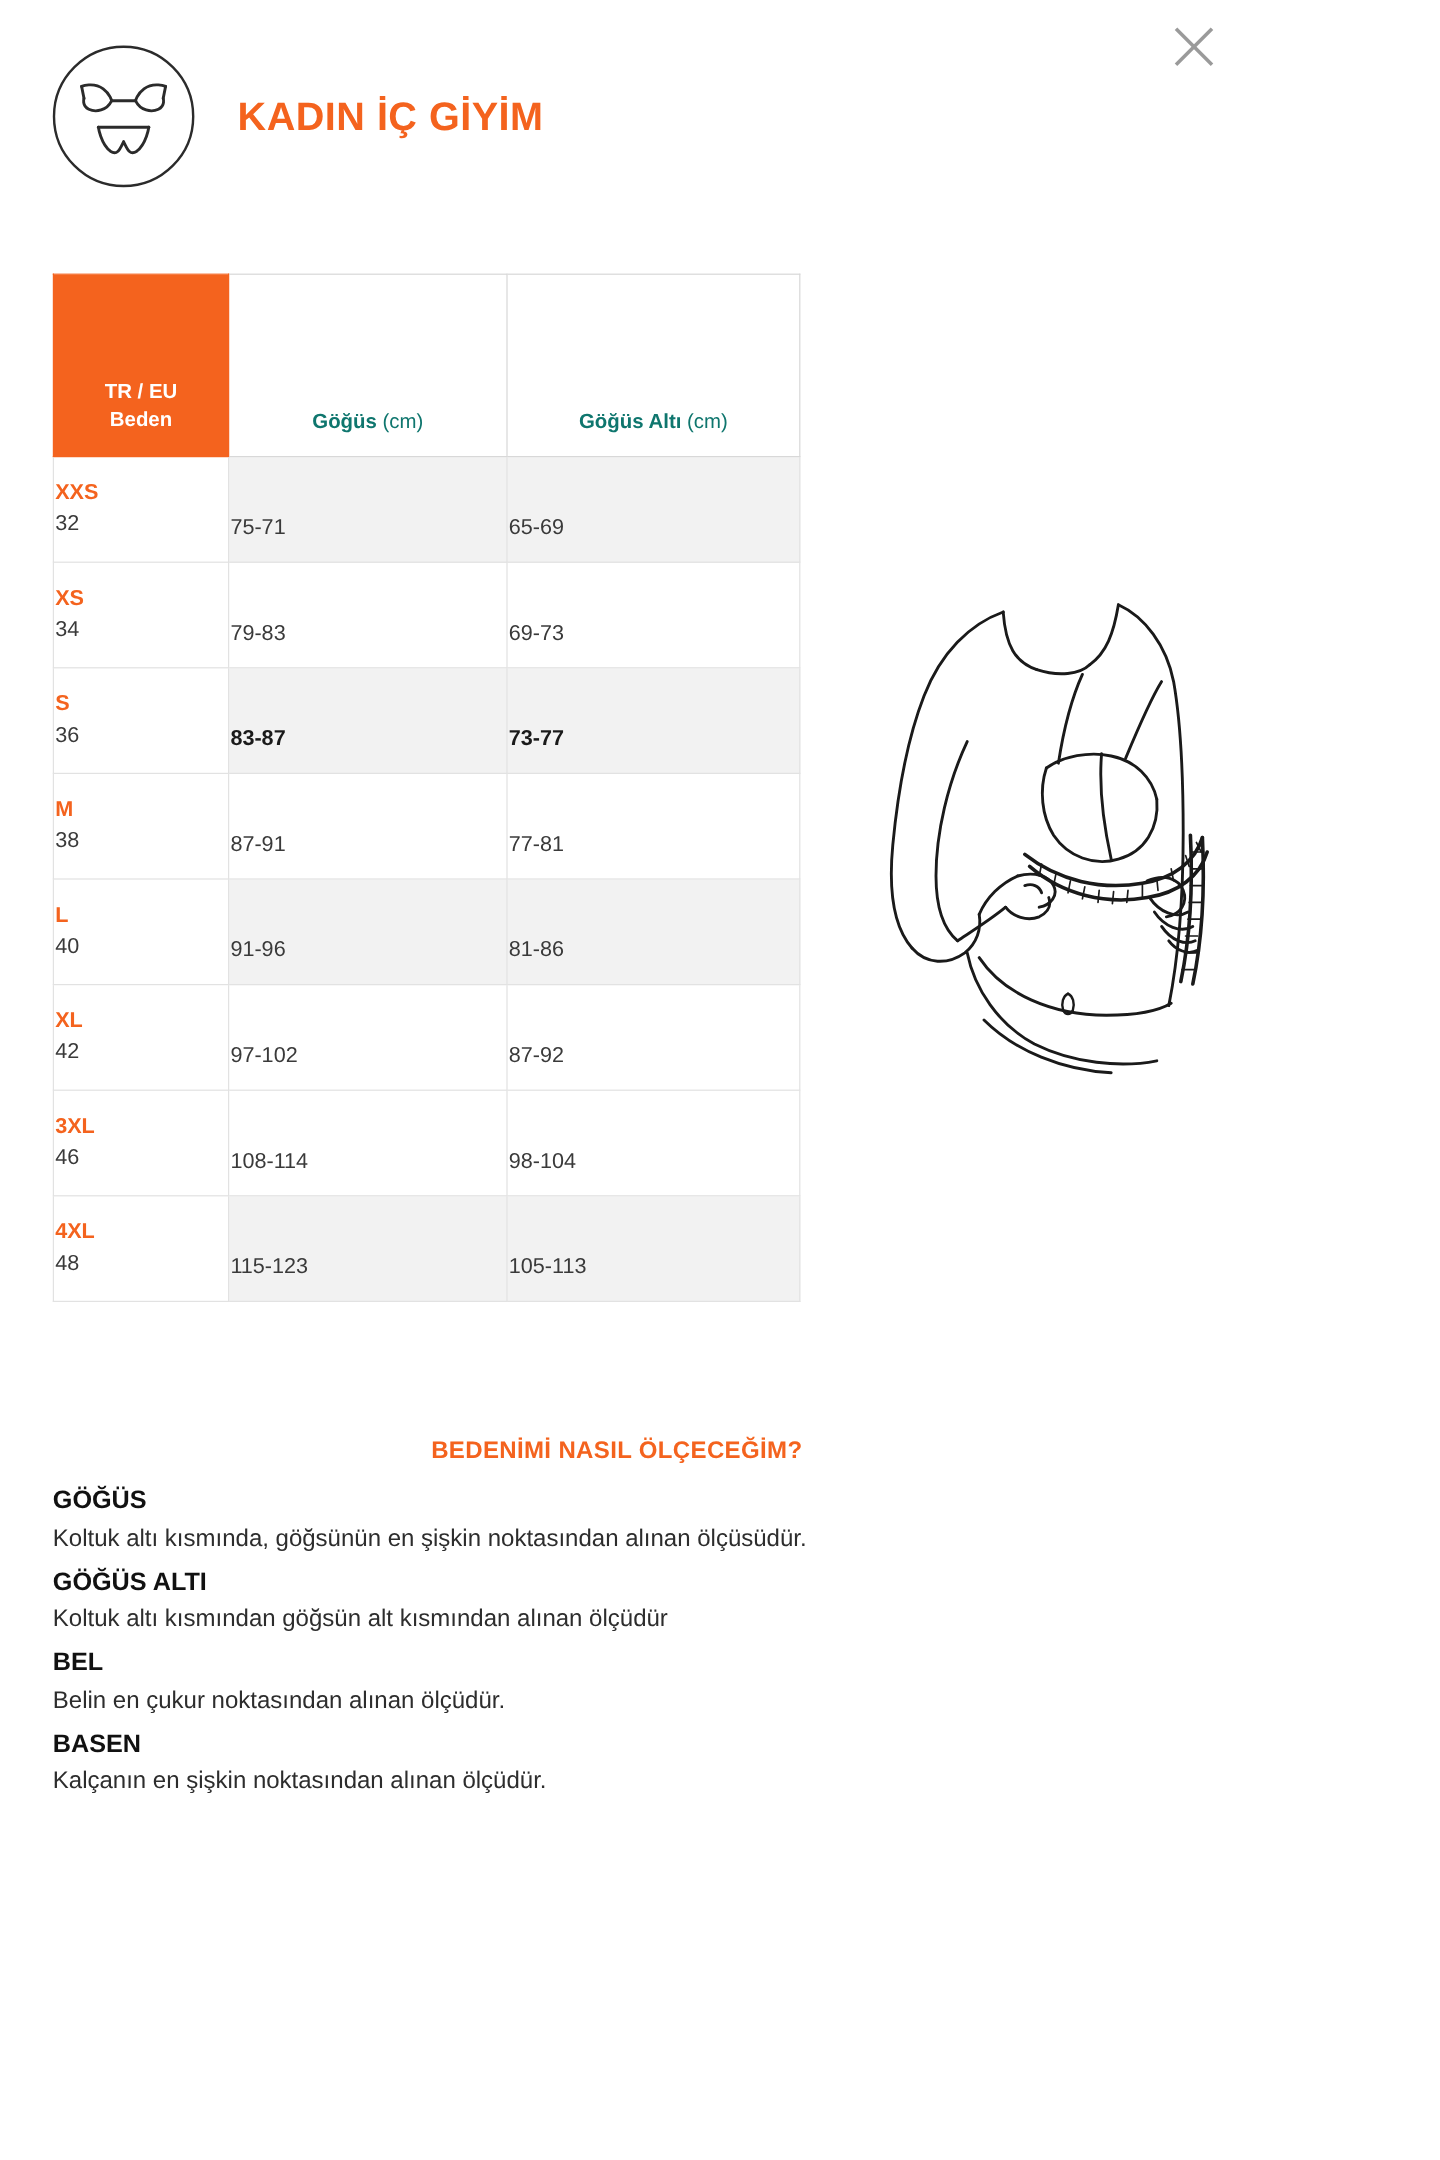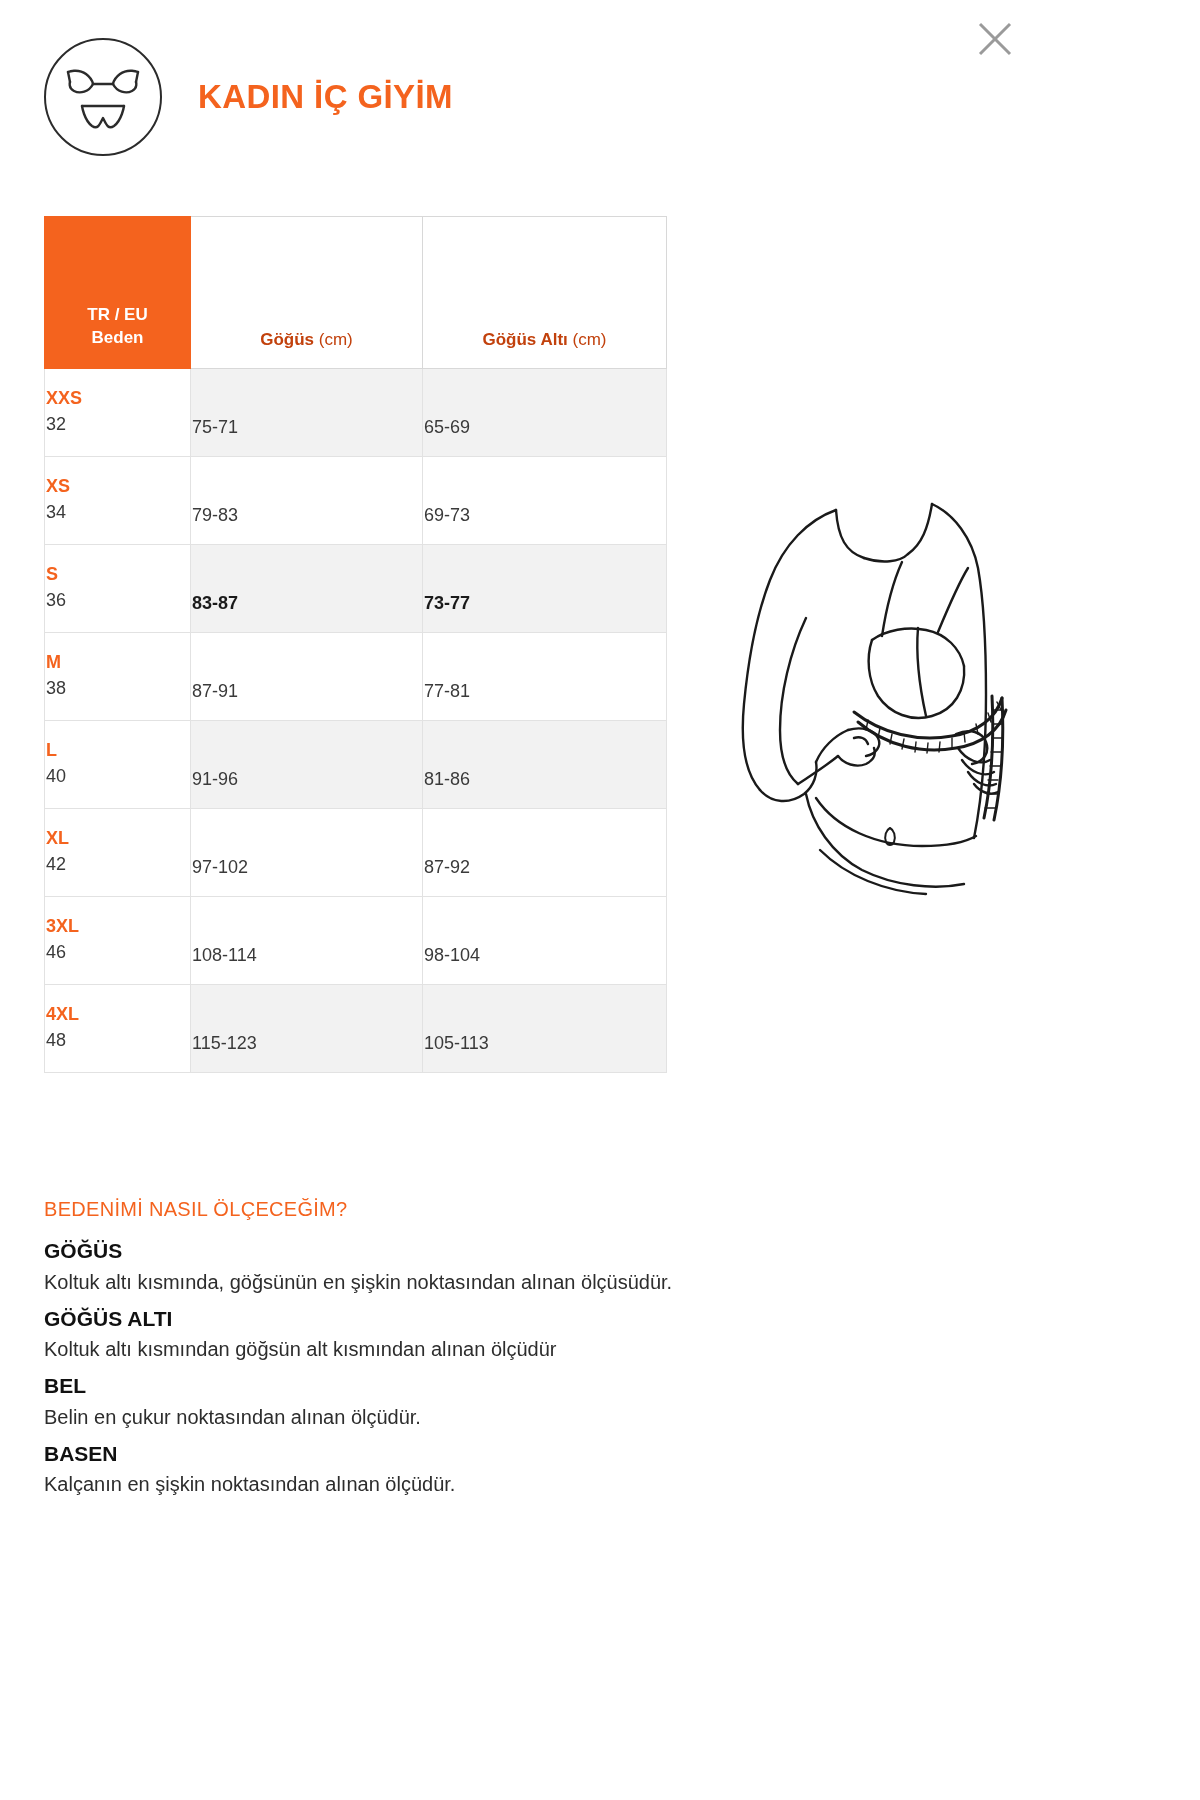--- a/index.html
+++ b/index.html
@@ -64,38 +64,38 @@
     font-size: 33px;
     font-weight: bold;
     letter-spacing: 0.4px;
     white-space: nowrap;
   }
 
   
   .size-table {
     position: absolute;
     left: 44px;
-    top: 216px;
+    top: 228px;
     width: 622px;
     border-collapse: collapse;
     table-layout: fixed;
   }
   .size-table col.c1 { width: 146px; }
   .size-table col.c2 { width: 232px; }
   .size-table col.c3 { width: 244px; }
 
   .size-table thead th {
     height: 152px;
     vertical-align: bottom;
     padding: 0 0 18px 0;
     border: 1px solid #d8d8d8;
     font-size: 17px;
     font-weight: bold;
     text-align: center;
-    color: #c2410c;
+    color: #0f766e;
     background: #fff;
   }
   .size-table thead th.head-size {
     background: #f4631e;
     color: #ffffff;
     border-color: #f4631e;
     line-height: 1.35;
     font-size: 17px;
   }
   .size-table thead th .unit { font-weight: normal; }
@@ -147,23 +147,24 @@
   
   .info {
     position: absolute;
     left: 44px;
     top: 1198px;
     width: 940px;
   }
   .info-title {
     color: #f4631e;
     font-size: 20px;
-    font-weight: normal;
+    font-weight: bold;
     letter-spacing: 0.3px;
     margin: 0 0 14px 0;
+    text-align: center;
   }
   .info-term {
     font-size: 21px;
     font-weight: bold;
     color: #111;
     margin: 0;
     line-height: 1.5;
   }
   .info-desc {
     font-size: 20px;

